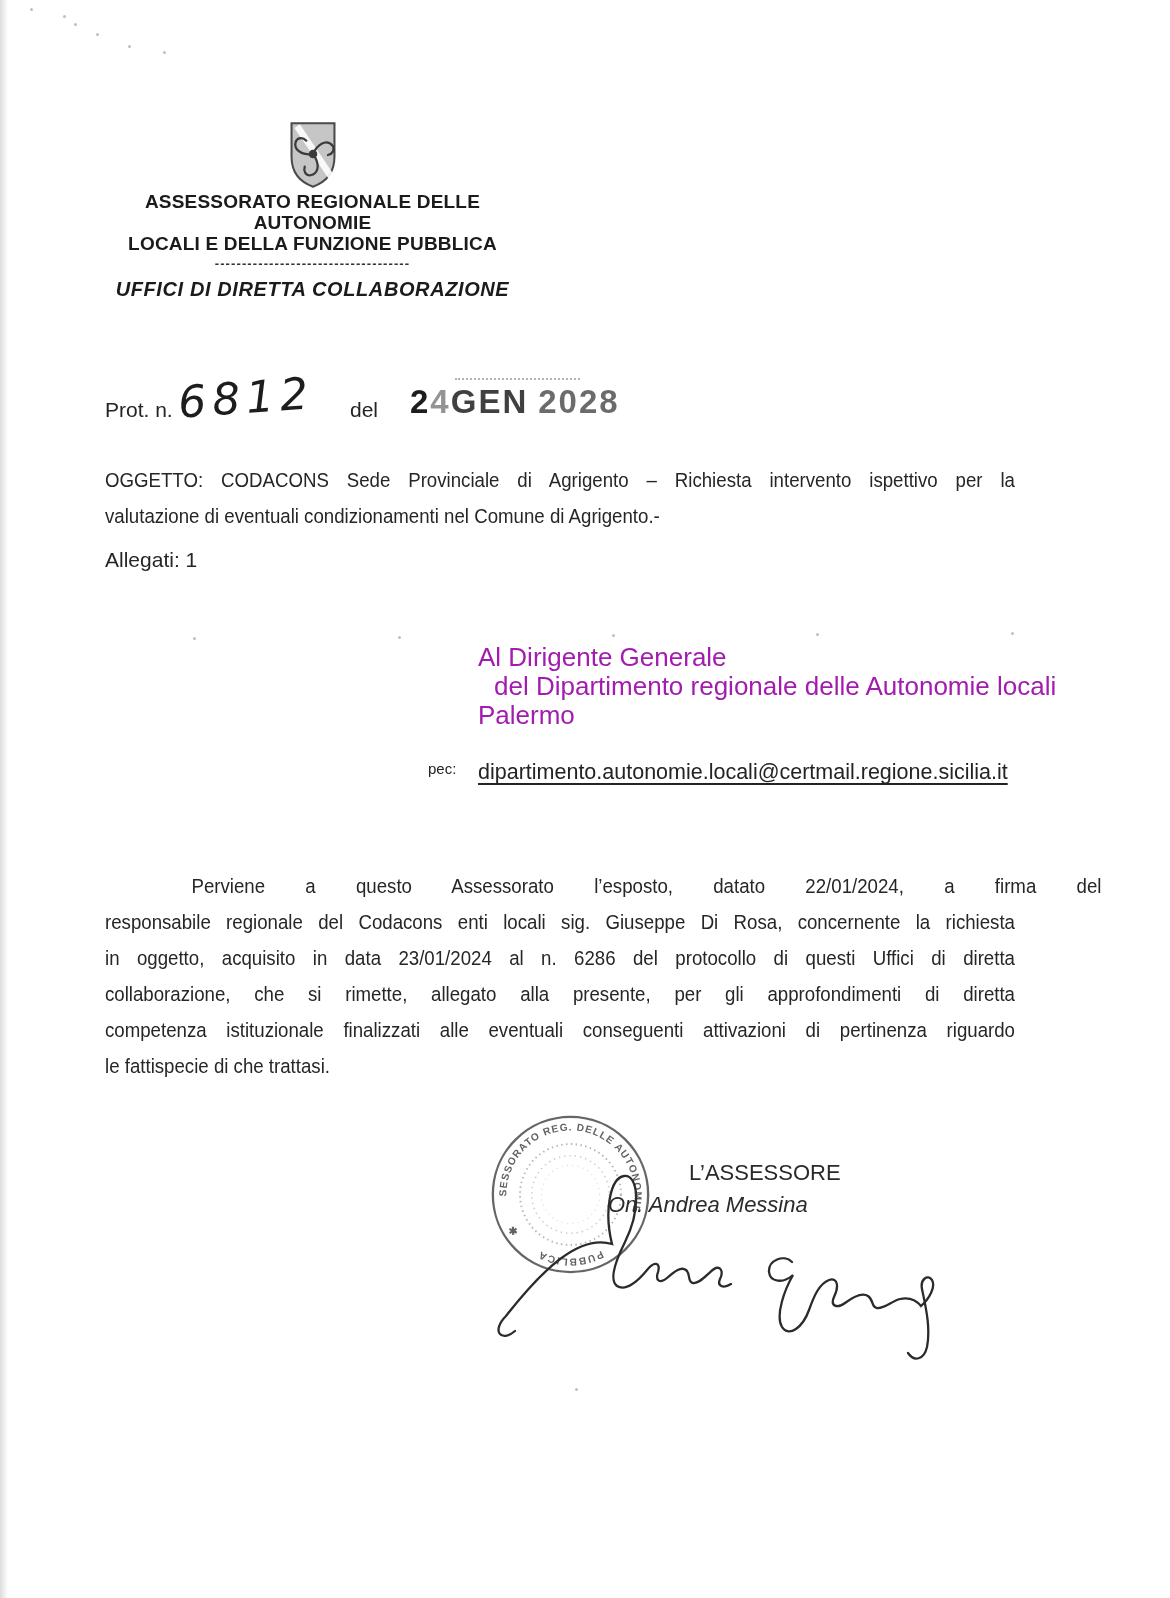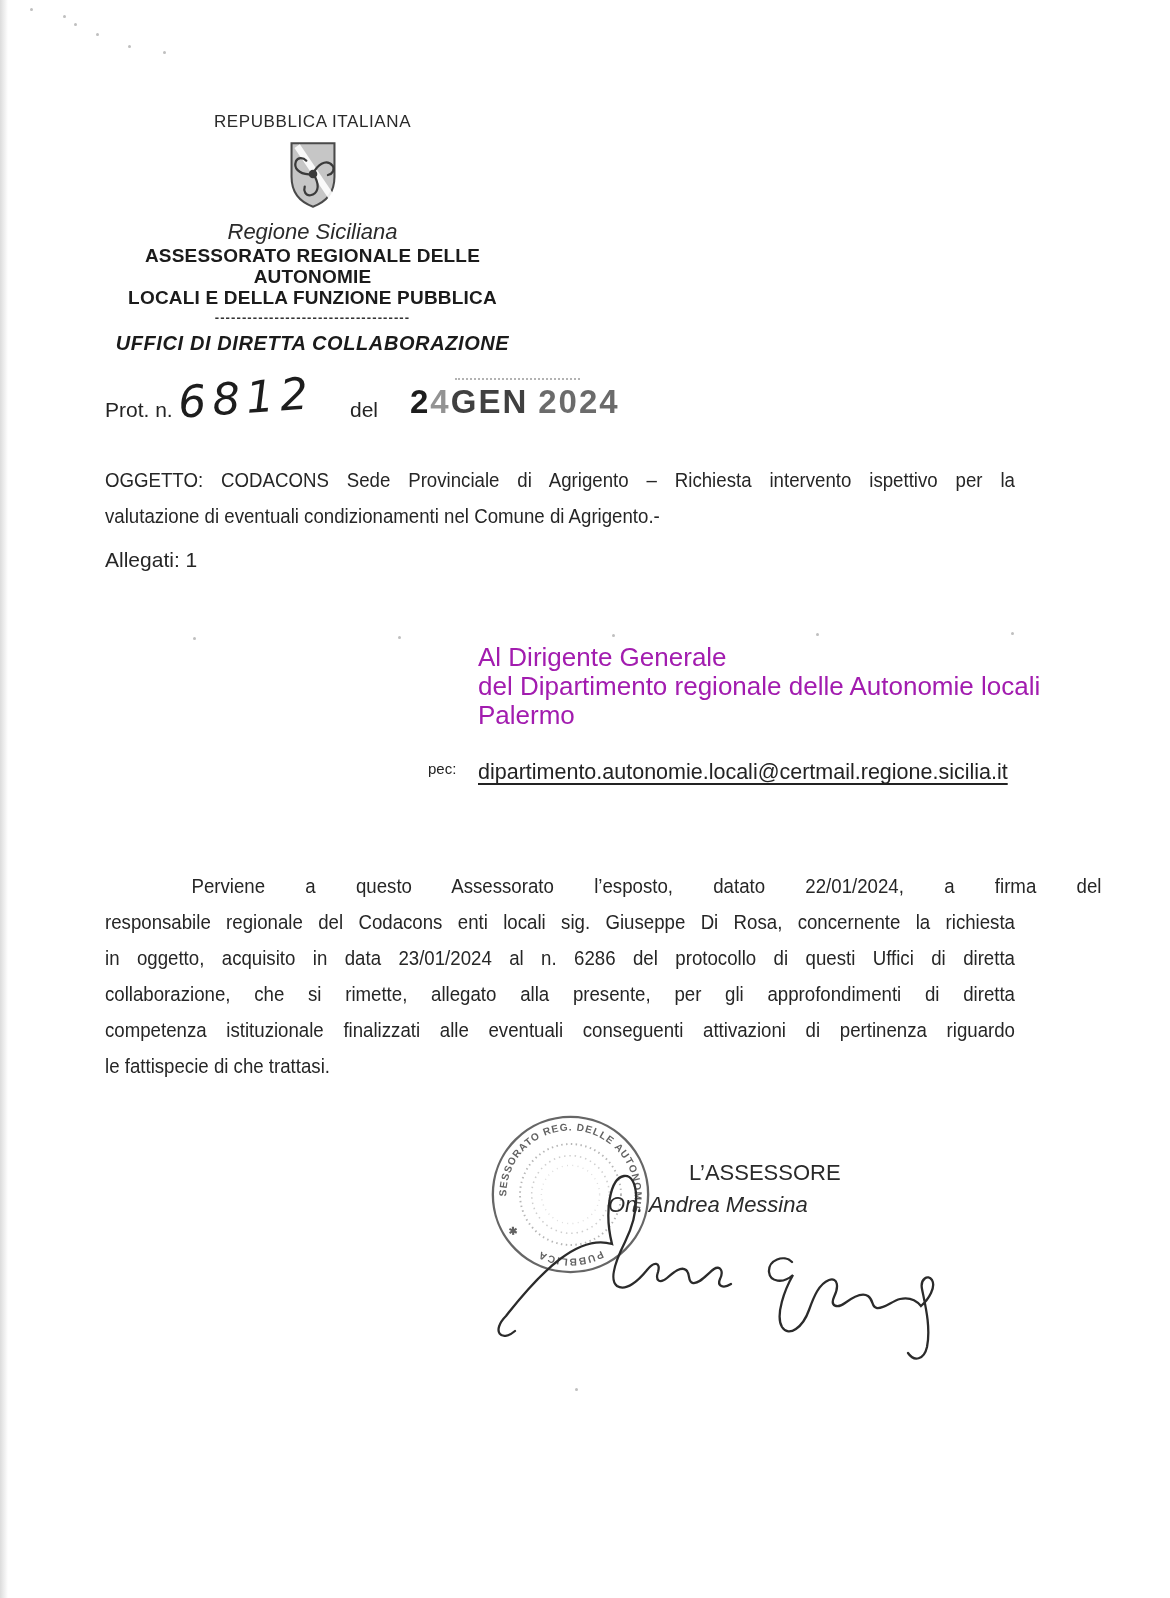--- a/index.html
+++ b/index.html
@@ -89,59 +89,57 @@
   <div class="speck" style="left:128px;top:45px;"></div>
   <div class="speck" style="left:163px;top:51px;"></div>
   <div class="speck" style="left:193px;top:637px;"></div>
   <div class="speck" style="left:398px;top:636px;"></div>
   <div class="speck" style="left:612px;top:634px;"></div>
   <div class="speck" style="left:816px;top:633px;"></div>
   <div class="speck" style="left:1011px;top:632px;"></div>
   <div class="speck" style="left:575px;top:1388px;"></div>
 
   <div class="letterhead">
-    <div class="republic">REPUBBLICA ITALIANA</div>
     <svg class="emblem" width="56" height="72" viewBox="0 0 60 76">
       <path d="M7,4 H53 V40 C53,58 44,67 30,72 C16,67 7,58 7,40 Z" fill="#c6c6c6" stroke="#4a4a4a" stroke-width="2.2"></path>
       <line x1="13" y1="7" x2="50" y2="62" stroke="#ffffff" stroke-width="7" opacity="0.9"></line>
       <g transform="translate(30,37)" stroke="#3b3b3b" fill="none" stroke-width="2.4" stroke-linecap="round">
         <g>
             <path d="M2,-4 C8,-13 16,-15 21,-9 C24,-5 21,0 16,1"></path>
           </g>
         <g transform="rotate(120)">
             <path d="M2,-4 C8,-13 16,-15 21,-9 C24,-5 21,0 16,1"></path>
           </g>
         <g transform="rotate(240)">
             <path d="M2,-4 C8,-13 16,-15 21,-9 C24,-5 21,0 16,1"></path>
           </g>
         <circle cx="0" cy="0" r="4.6" fill="#3b3b3b" stroke="none"></circle>
       </g>
     </svg>
-    <div class="region">Regione Siciliana</div>
     <div class="dept" style="">ASSESSORATO REGIONALE DELLE AUTONOMIE</div>
     <div class="dept">LOCALI E DELLA FUNZIONE PUBBLICA</div>
     <div class="divider">------------------------------------</div>
     <div class="office">UFFICI DI DIRETTA COLLABORAZIONE</div>
   </div>
 
   <span class="abs prot-label">Prot. n.</span>
   <span class="abs prot-number">6812</span>
   <span class="abs prot-del">del</span>
   <div class="stamp-dots"></div>
   <span class="abs date-stamp">
-    <span class="d1">2</span><span class="d2">4</span><span class="mon">GEN</span><span class="yr">2024</span>
+    <span class="d1">2</span><span class="d2">4</span><span class="mon">GEN</span><span class="yr">2028</span>
   </span>
 
   <div class="jline" style="left:105px;top:462px;">OGGETTO: CODACONS Sede Provinciale di Agrigento – Richiesta intervento ispettivo per la</div>
   <div class="jline left-last" style="left:105px;top:498px;">valutazione di eventuali condizionamenti nel Comune di Agrigento.-</div>
 
   <div class="abs plain" style="left:105px;top:548px;">Allegati: 1</div>
 
   <div class="abs recipient-line" style="top:642px;">Al Dirigente Generale</div>
-  <div class="abs recipient-line" style="top:671px;">del Dipartimento regionale delle Autonomie locali</div>
+  <div class="abs recipient-line" style="top:671px;margin-left:16px;">del Dipartimento regionale delle Autonomie locali</div>
   <div class="abs recipient-line" style="top:700px;">Palermo</div>
 
   <span class="abs pec-label">pec:</span>
   <span class="abs pec-address">dipartimento.autonomie.locali@certmail.regione.sicilia.it</span>
 
   <div class="jline indent" style="left:105px;top:868px;">Perviene a questo Assessorato l’esposto, datato 22/01/2024, a firma del</div>
   <div class="jline" style="left:105px;top:904px;">responsabile regionale del Codacons enti locali sig. Giuseppe Di Rosa, concernente la richiesta</div>
   <div class="jline" style="left:105px;top:940px;">in oggetto, acquisito in data 23/01/2024 al n. 6286 del protocollo di questi Uffici di diretta</div>
   <div class="jline" style="left:105px;top:976px;">collaborazione, che si rimette, allegato alla presente, per gli approfondimenti di diretta</div>
   <div class="jline" style="left:105px;top:1012px;">competenza istituzionale finalizzati alle eventuali conseguenti attivazioni di pertinenza riguardo</div>

